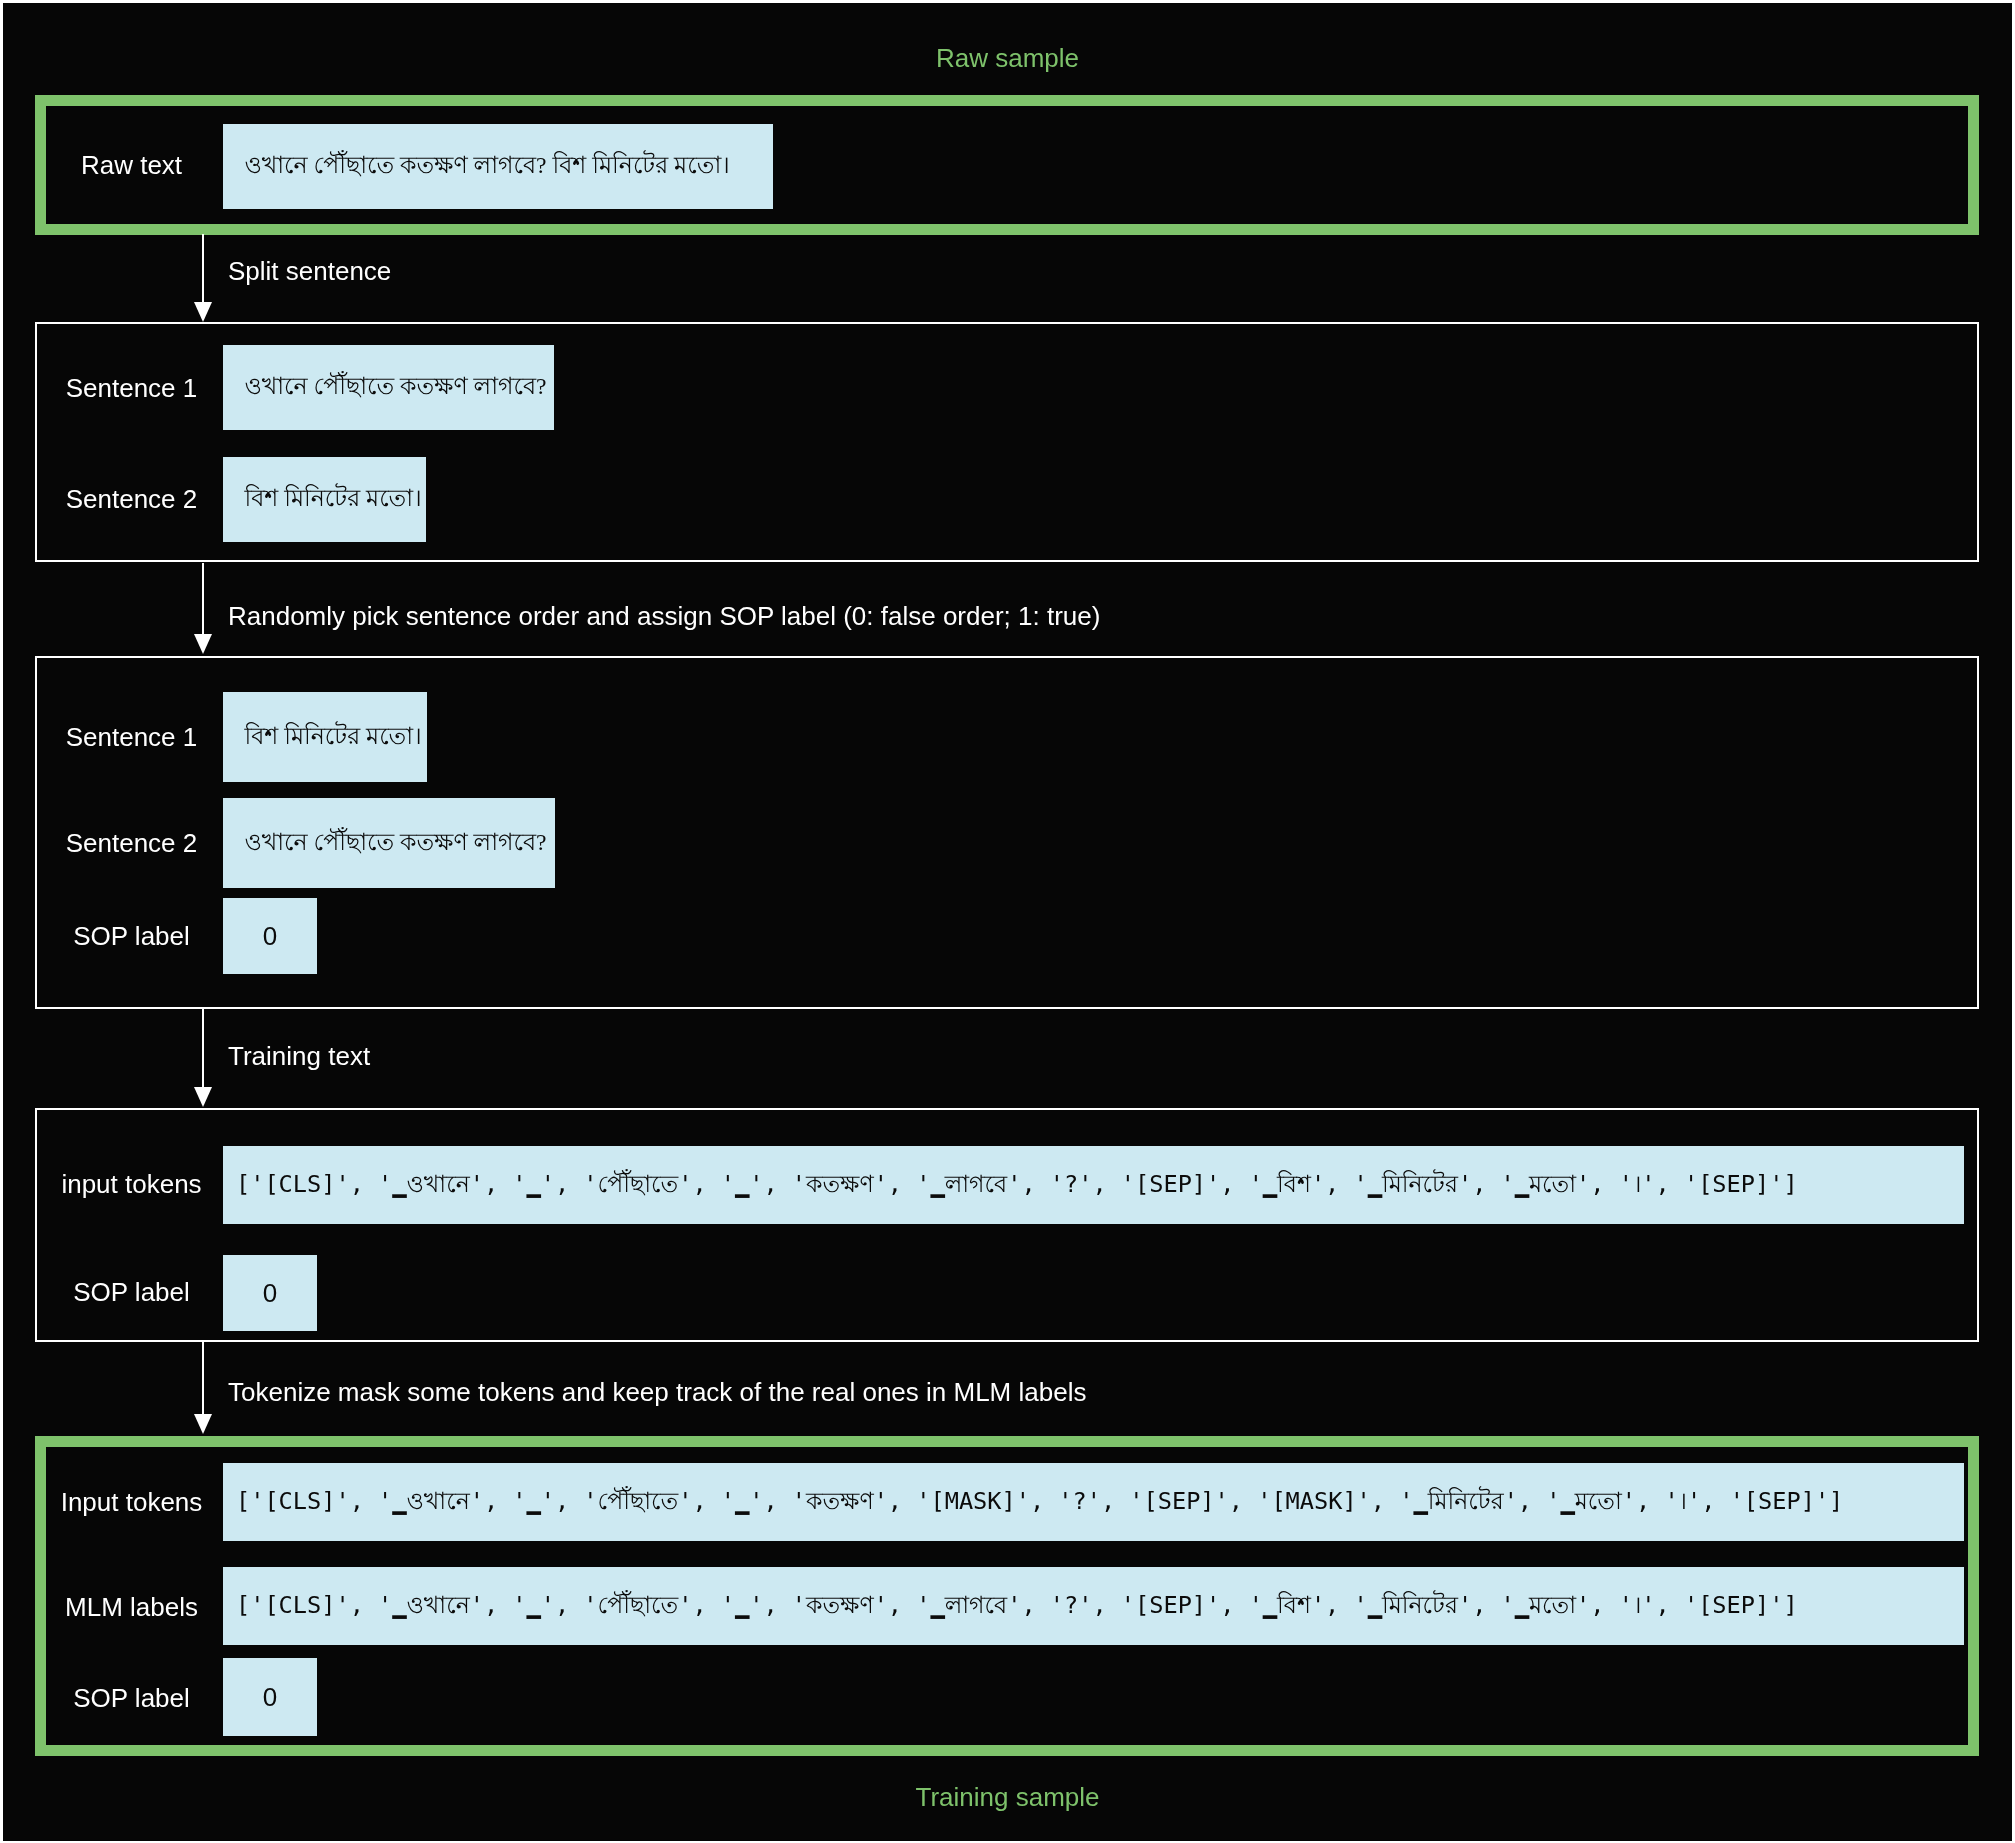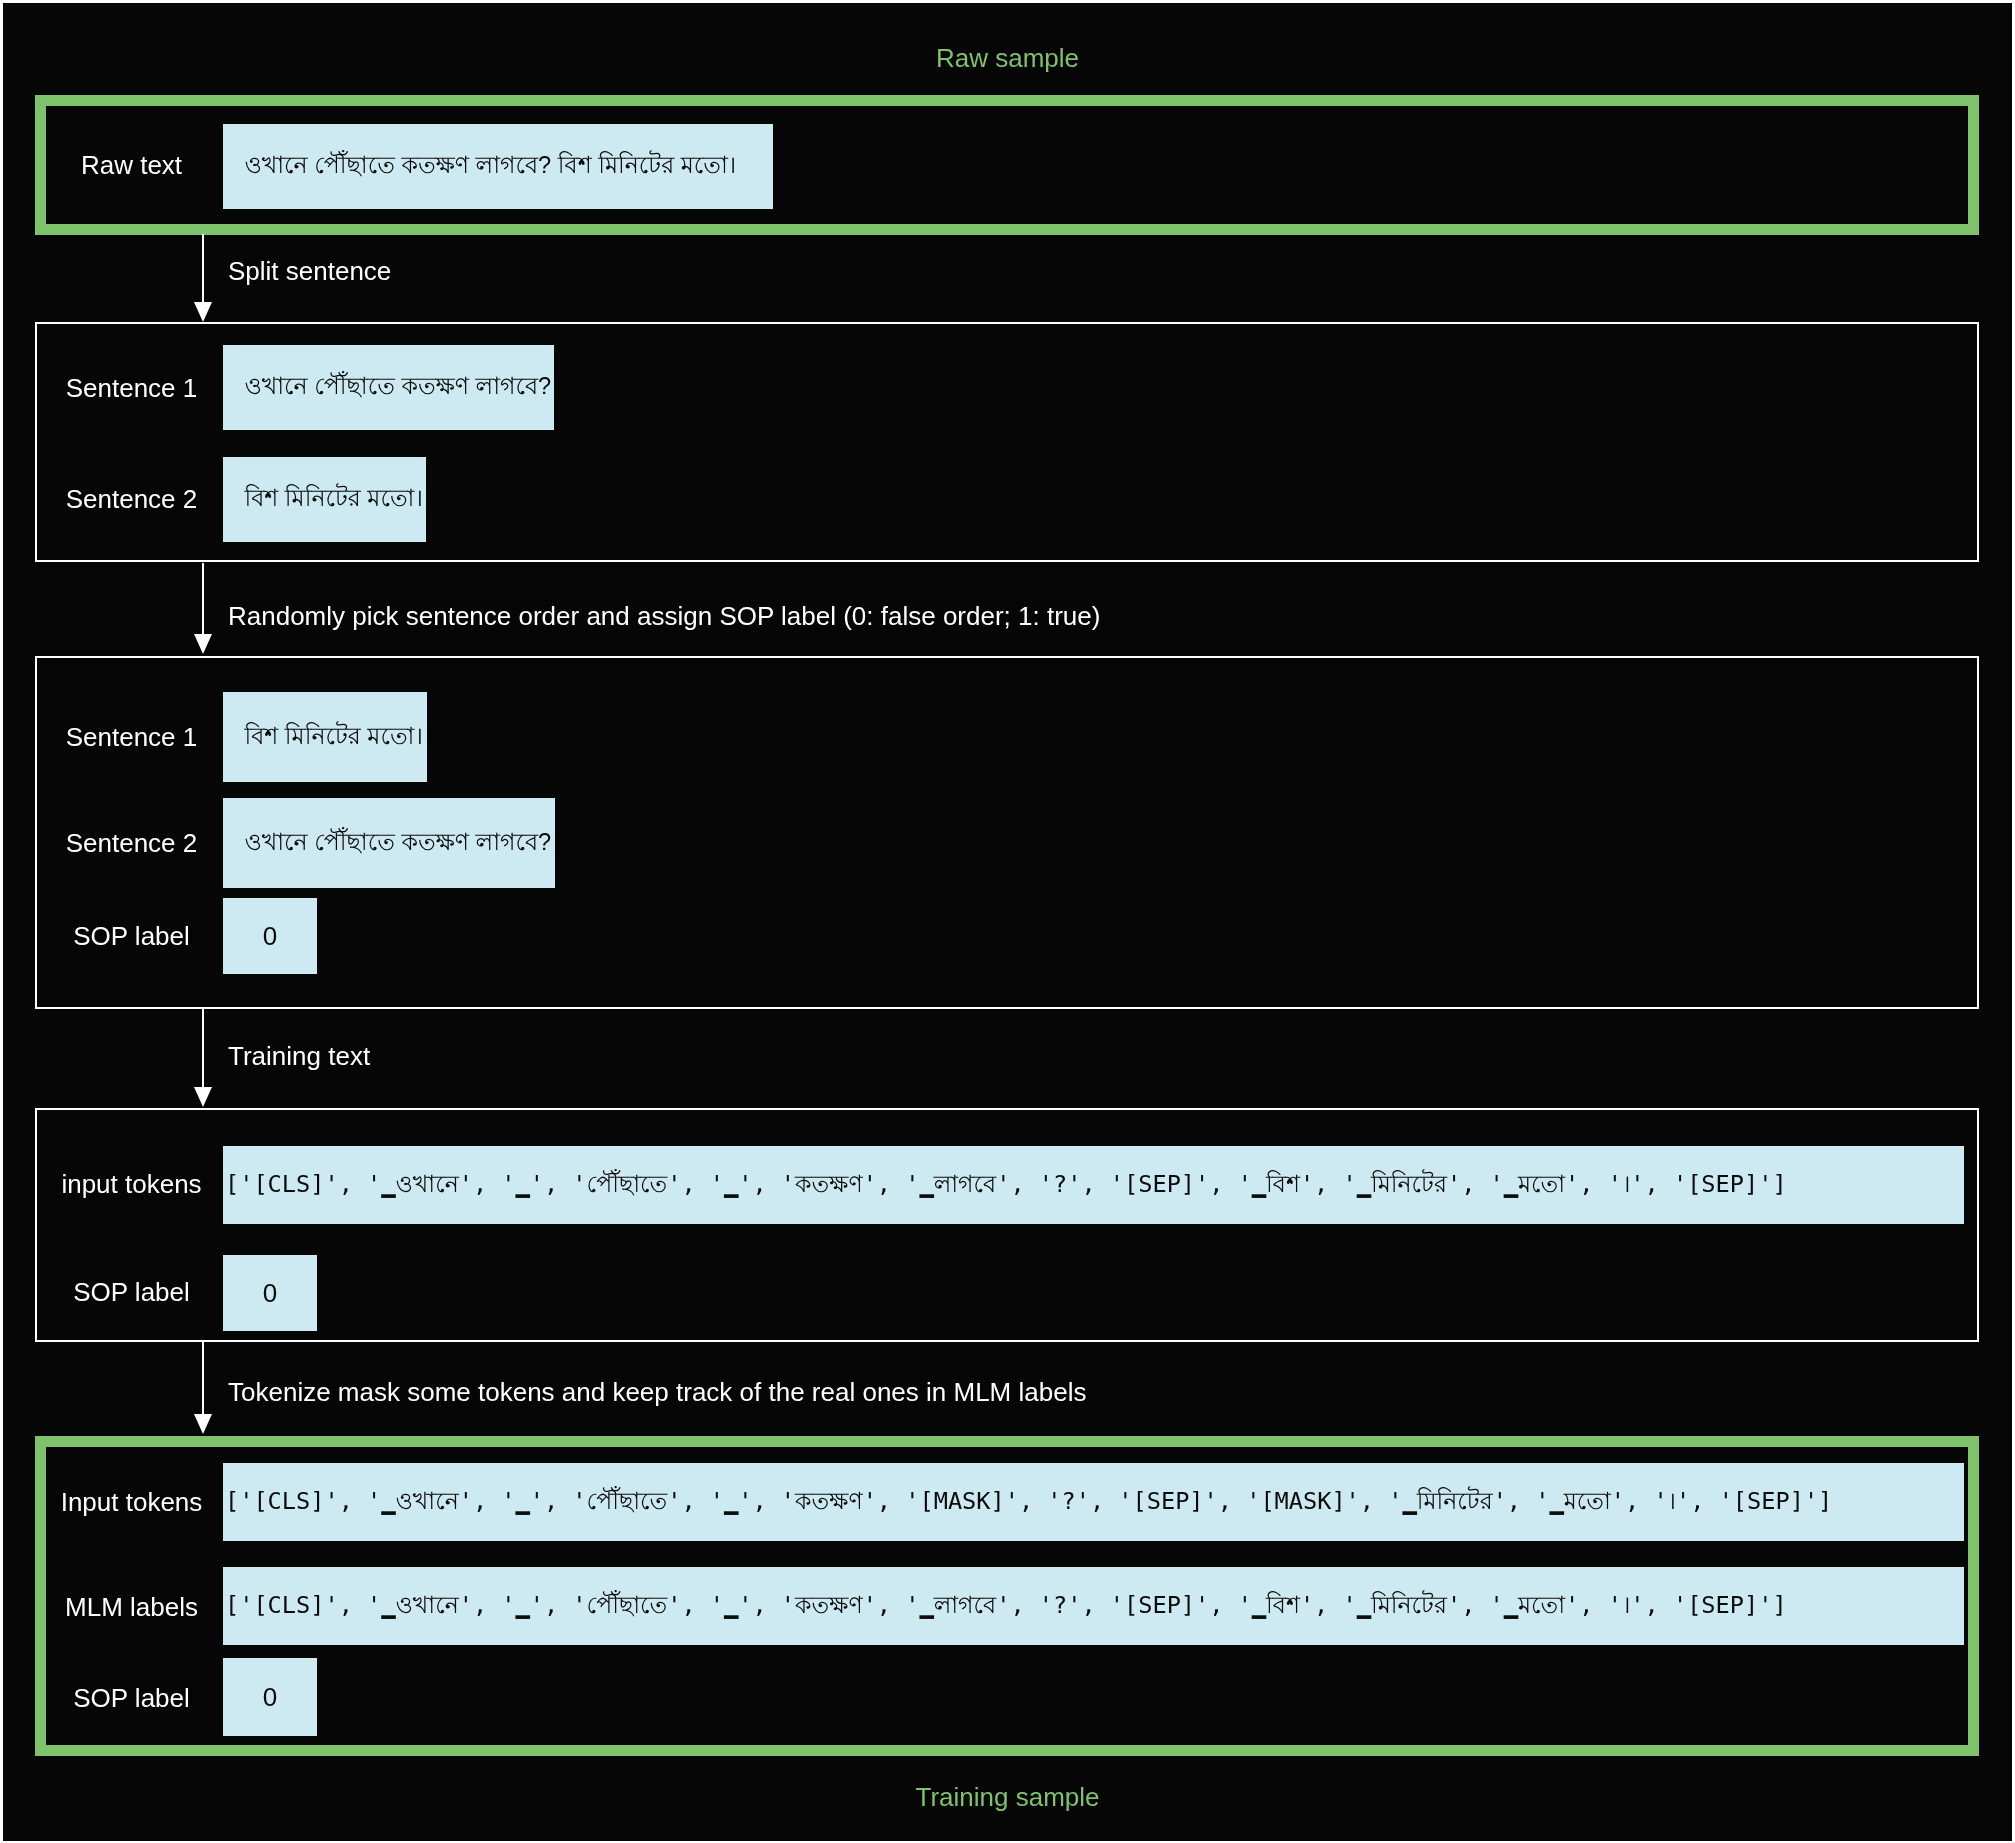--- a/index.html
+++ b/index.html
@@ -16,22 +16,22 @@
   .gtitle{position:absolute;left:0;width:100%;text-align:center;color:#7ec26b;
           font-size:26px;line-height:26px;}
   .lbl{position:absolute;left:35px;width:193px;text-align:center;color:#ffffff;
        font-size:26px;line-height:28px;transform:translateY(-50%);}
   .albl{position:absolute;left:228px;color:#ffffff;font-size:26px;line-height:28px;
         transform:translateY(-50%);white-space:nowrap;}
 
   
   .blue{position:absolute;background:#cde9f2;color:#0b0b0b;display:flex;align-items:center;
         box-sizing:border-box;}
-  .bn{font-size:23.6px;padding-left:21.4px;font-family:Liberation Sans, sans-serif;white-space:nowrap;}
-  .tok{font-size:23.6px;padding-left:2px;font-family:"DejaVu Sans Mono",monospace;white-space:nowrap;}
+  .bn{font-size:23.6px;padding-left:21.4px;font-family:Liberation Serif, serif;white-space:nowrap;}
+  .tok{font-size:23.6px;padding-left:13px;font-family:"DejaVu Sans Mono",monospace;white-space:nowrap;}
   .sop{justify-content:center;font-size:26px;}
 
   
   .aline{position:absolute;left:202px;width:2.1px;background:#ffffff;}
   .ahead{position:absolute;left:194px;width:0;height:0;
          border-left:9.6px solid transparent;border-right:9.6px solid transparent;
          border-top:20.3px solid #ffffff;}
 </style>
 </head>
 <body>

